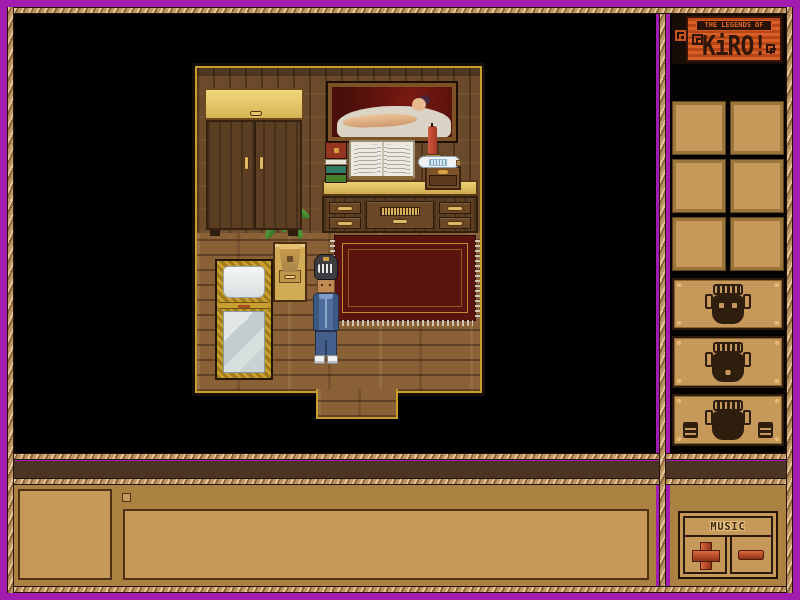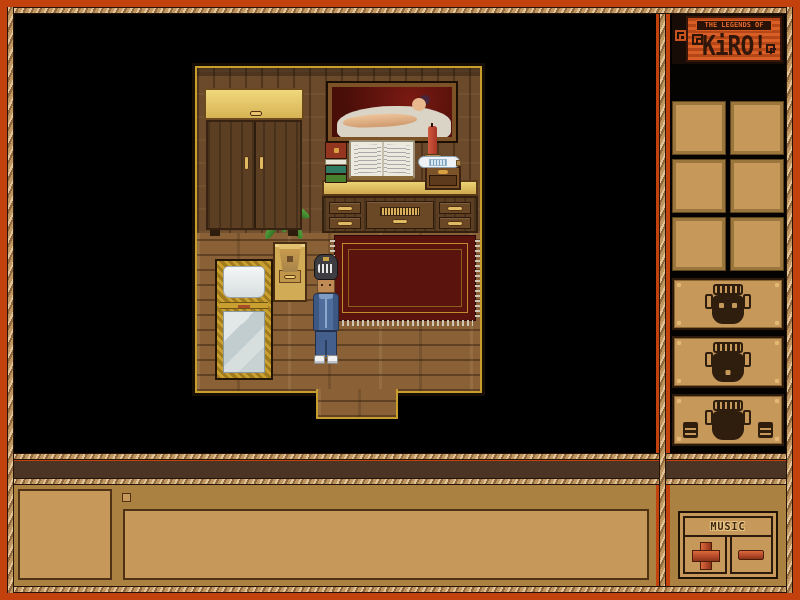--- a/index.html
+++ b/index.html
@@ -1,18 +1,18 @@
 <!DOCTYPE html>
 <html><head>
 <meta charset="utf-8">
 <style>
   *{box-sizing:border-box;margin:0;padding:0}
   html,body{width:800px;height:600px;overflow:hidden;background:#000}
   body{font-family:"DejaVu Sans Mono", monospace;}
-  .screen{position:relative;width:800px;height:600px;background:#c2410c;overflow:hidden}
+  .screen{position:relative;width:800px;height:600px;background:#a21caf;overflow:hidden}
   .abs{position:absolute}
 
   
   .rope{position:absolute;background-color:#bf9660;
         background-image:repeating-linear-gradient(115deg, rgba(255,232,195,.55) 0 2px, rgba(118,80,44,.65) 2px 4px, rgba(0,0,0,0) 4px 7px);}
   .rope.h{height:7px;border-top:1px solid #241407;border-bottom:1px solid #241407}
   .rope.v{width:7px;border-left:1px solid #241407;border-right:1px solid #241407}
 
   
   .viewport{position:absolute;left:14px;top:14px;width:642px;height:439px;background:#000;overflow:hidden}

